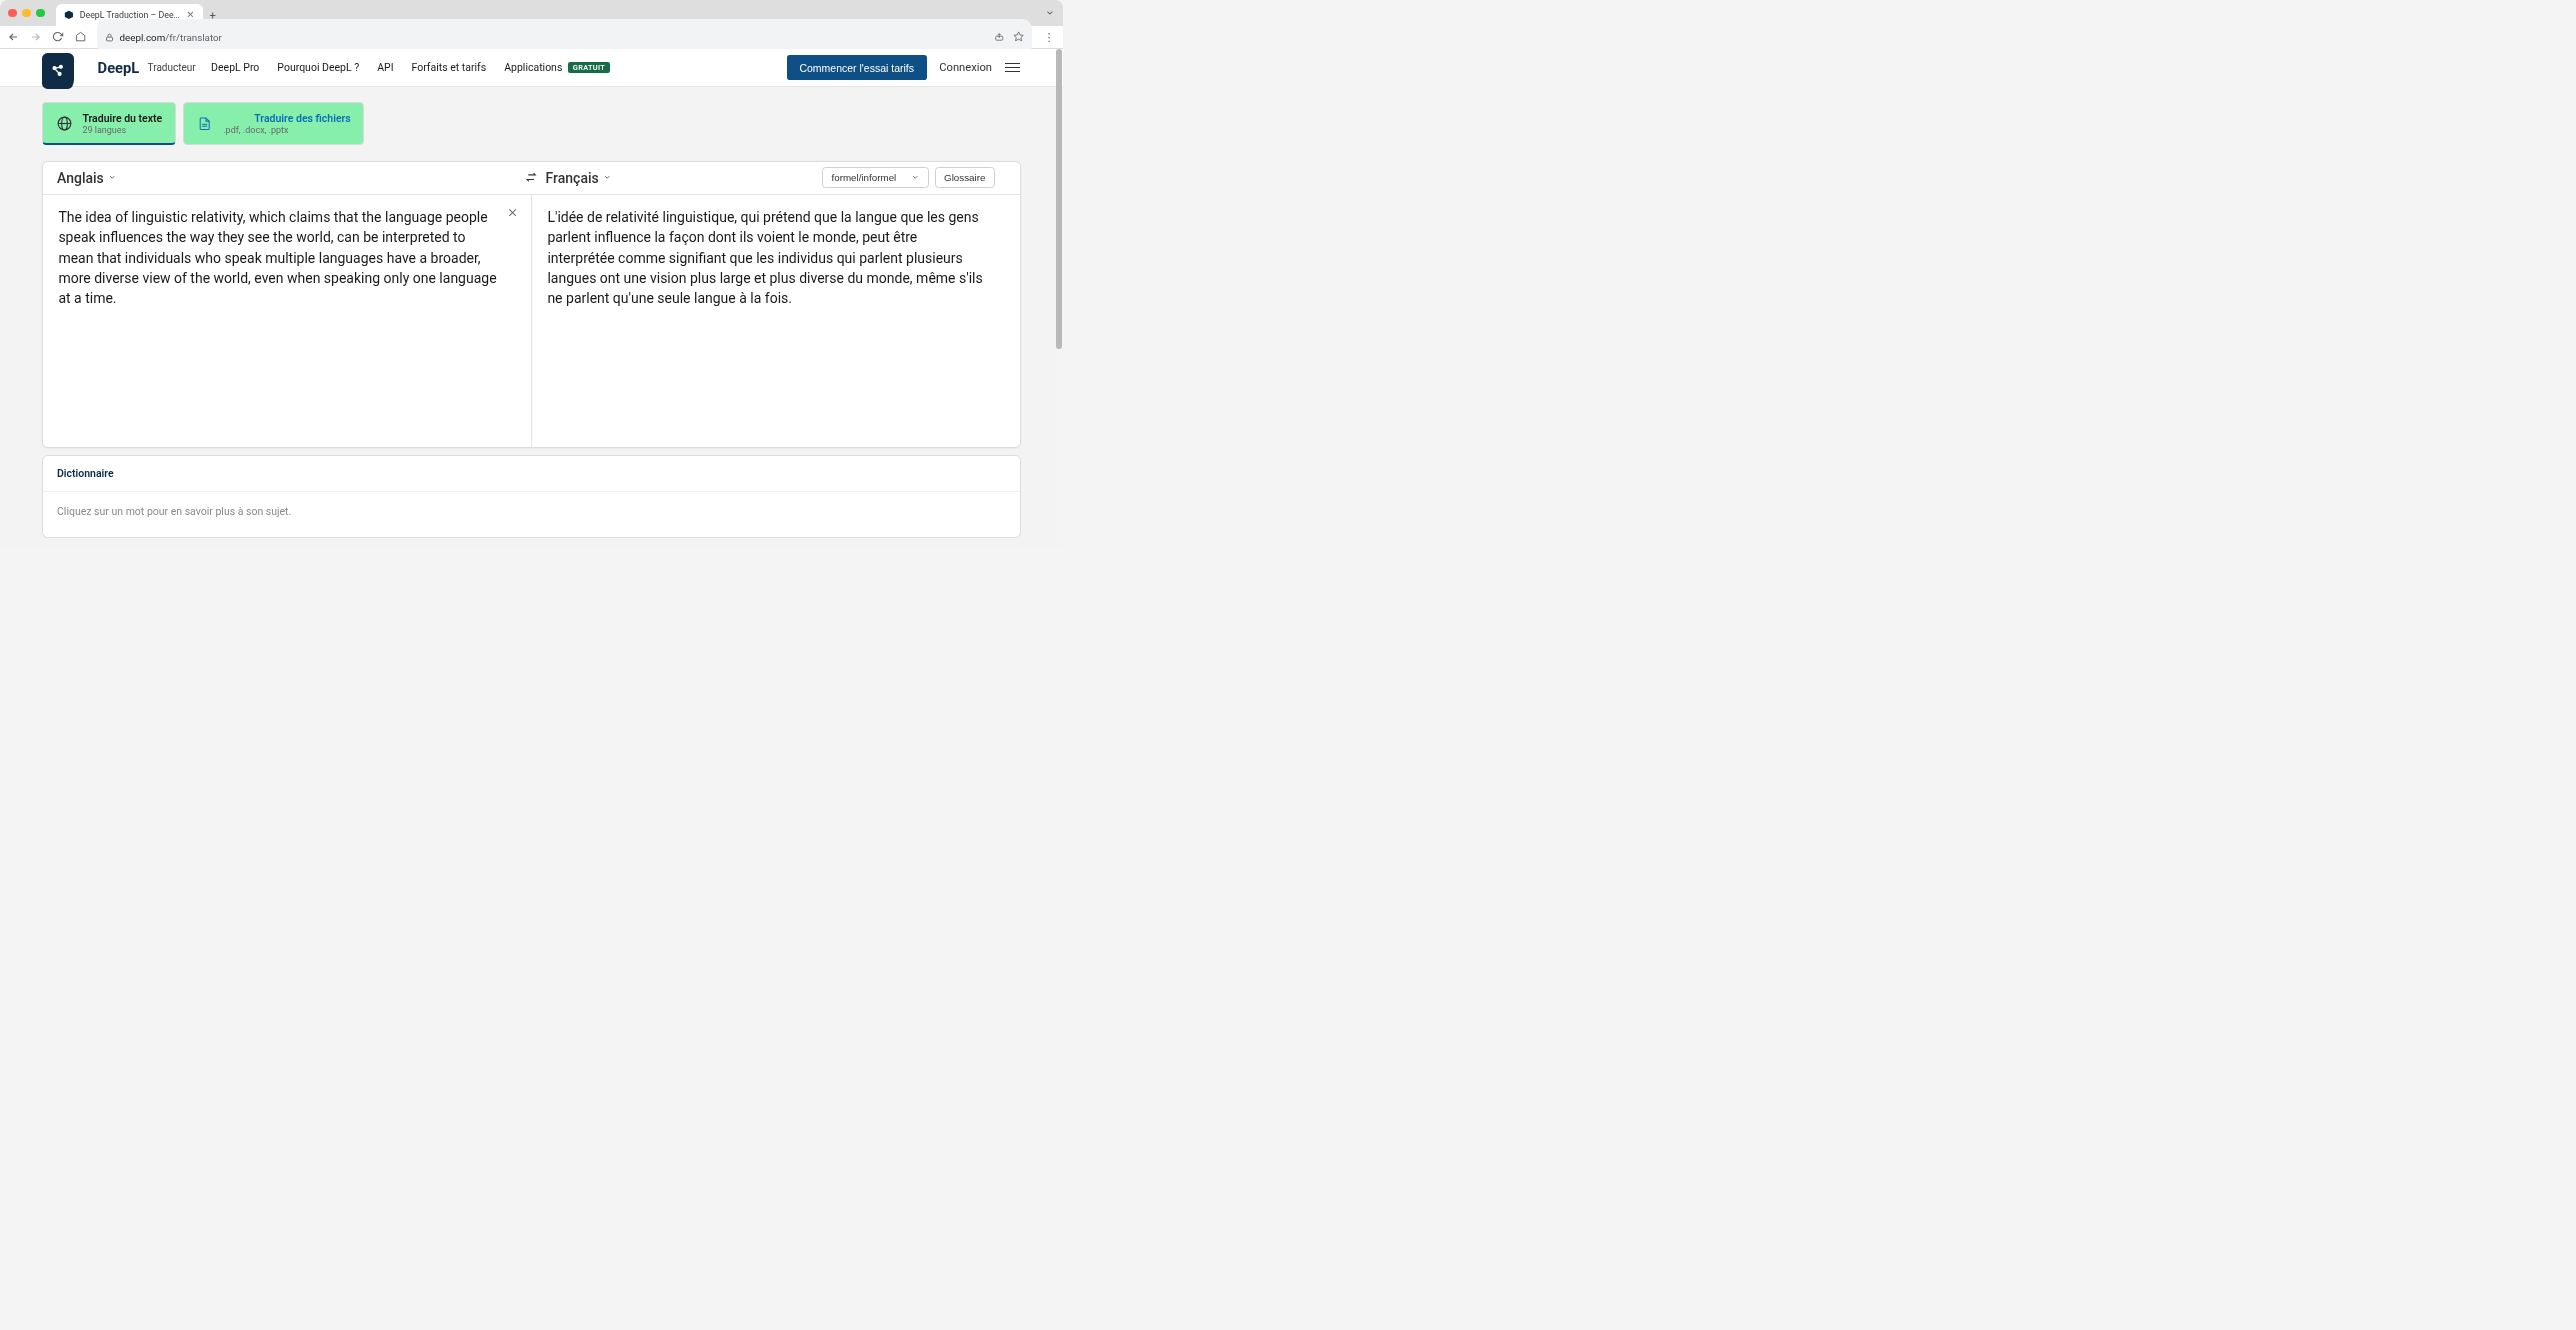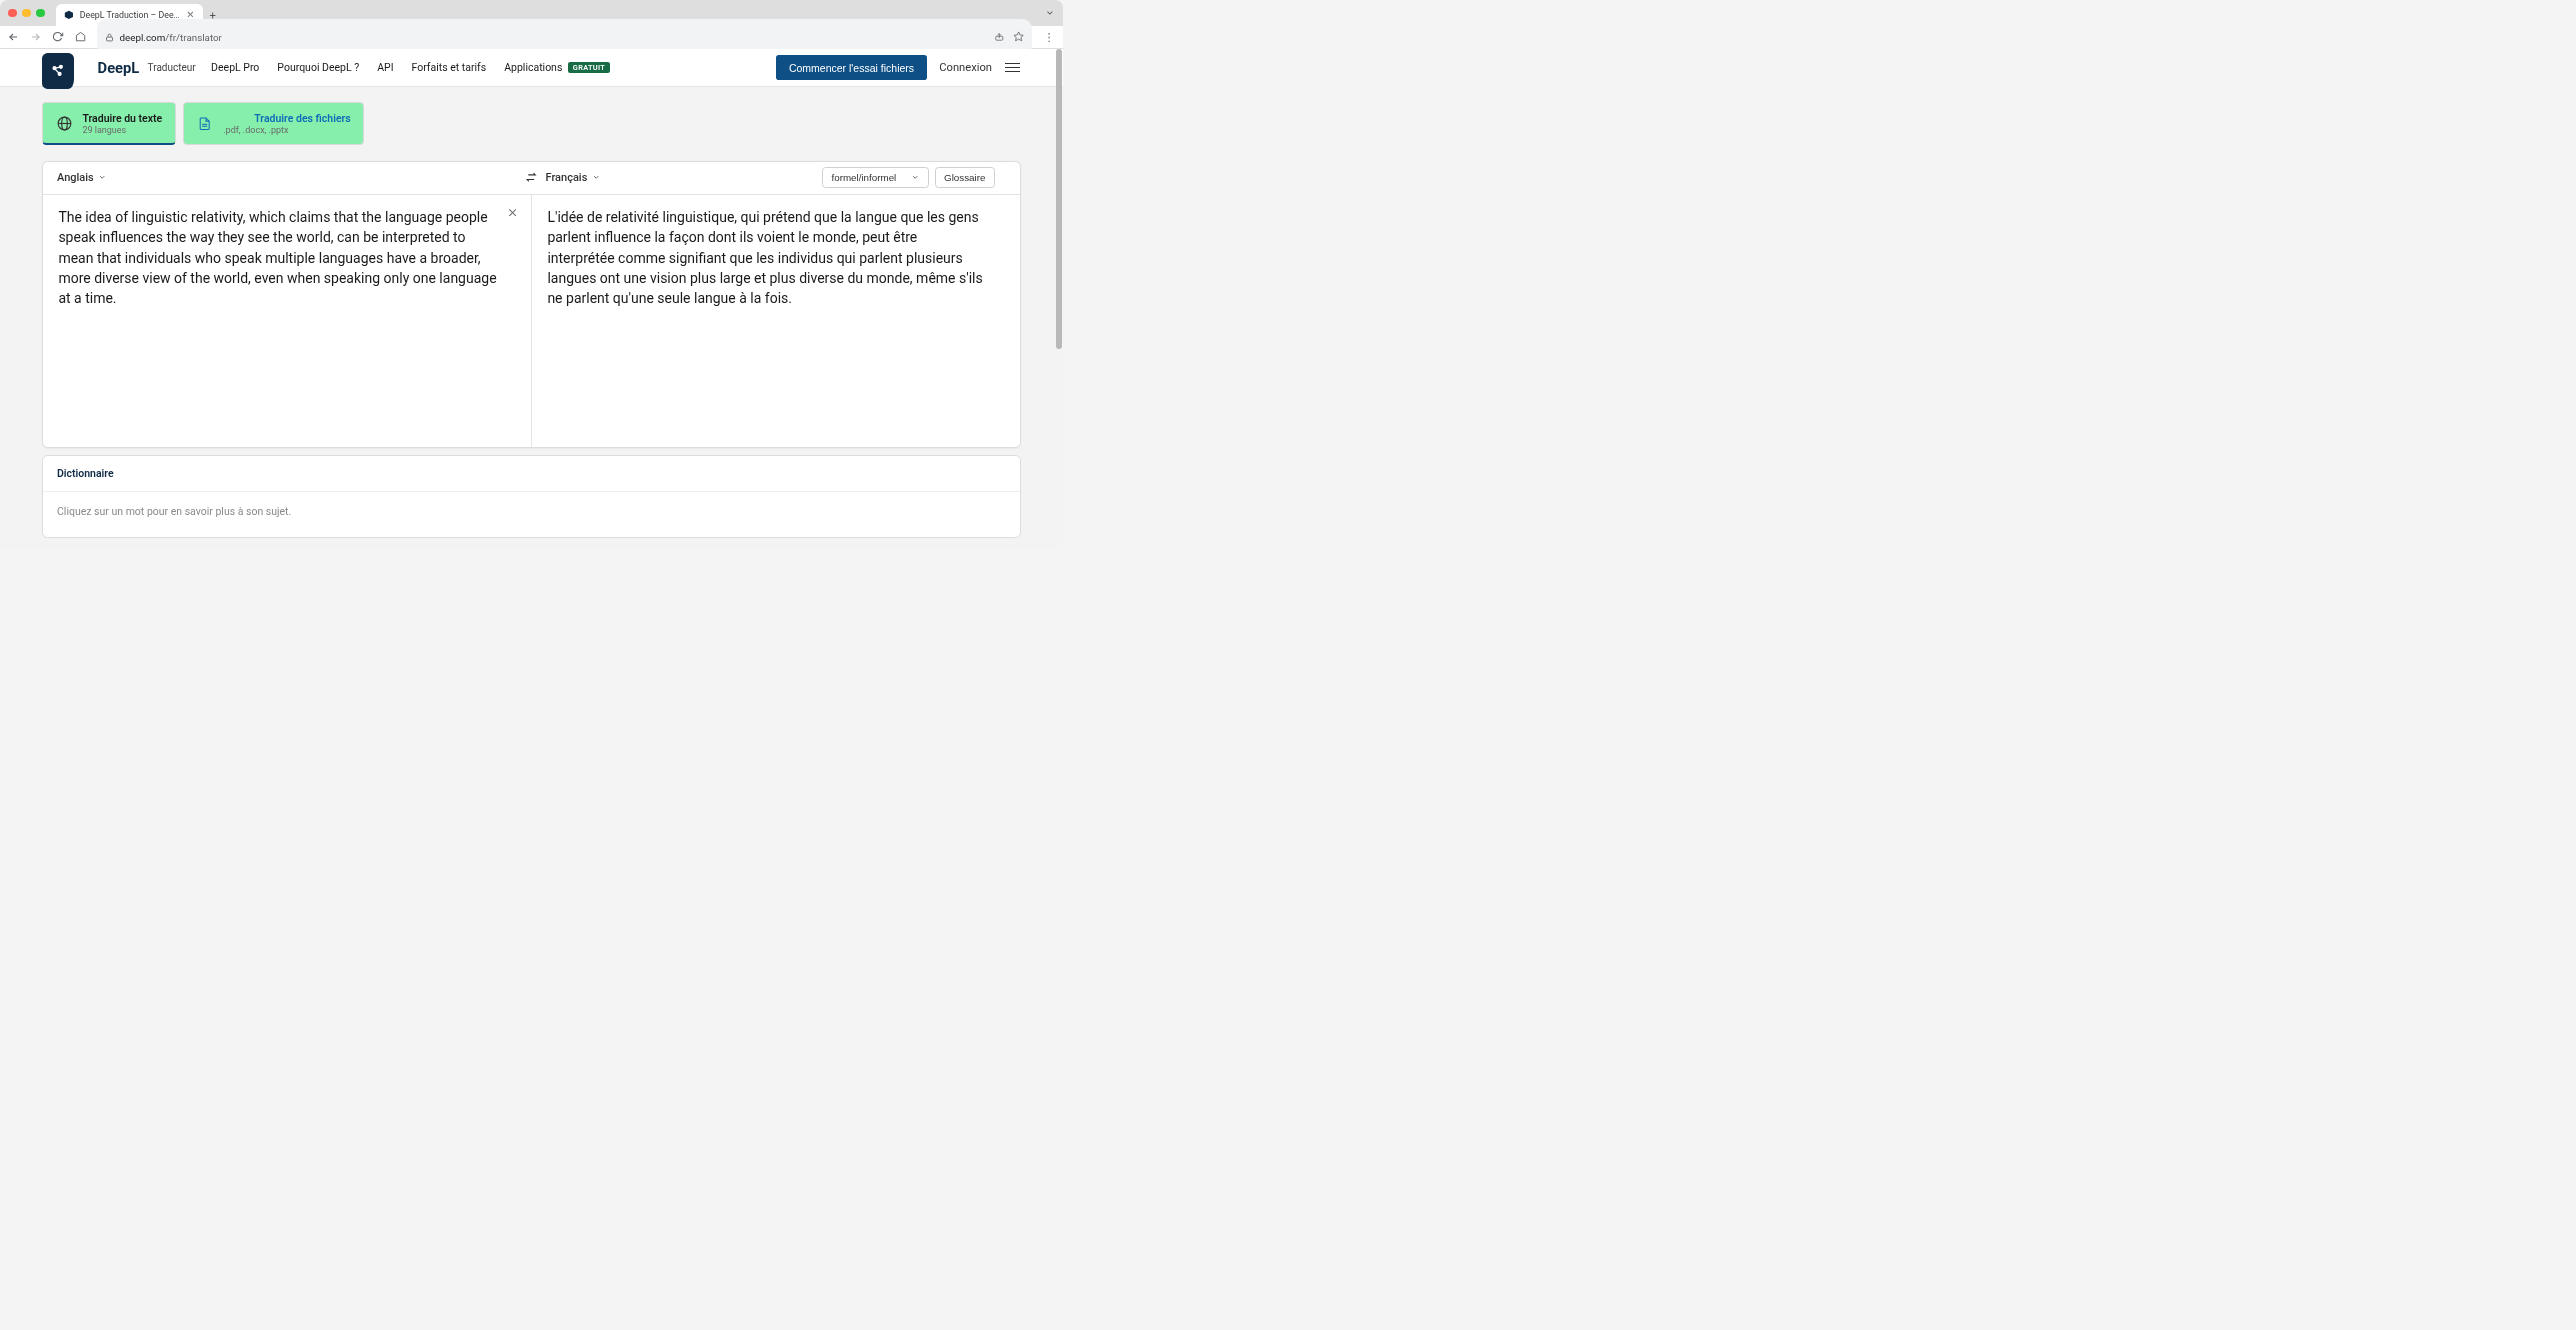--- a/index.html
+++ b/index.html
@@ -124,21 +124,21 @@
       background: #fff; border: 0.7px solid #dcdcdc; border-radius: 5.6px;
       overflow: hidden;
       box-shadow: 0 0.7px 2.1px rgba(0,0,0,0.04);
     }
     .lang-bar {
       display: flex; align-items: center; height: 32px;
       position: relative;
     }
     .lang-half { flex: 1; display: flex; align-items: center; padding: 0 14px; }
     .lang-half.right { justify-content: flex-start; gap: 8.4px; }
-    .lang-select { display: flex; align-items: center; gap: 4.2px; font-size: 11px; font-weight: 500; color: #333; }
+    .lang-select { display: flex; align-items: center; gap: 4.2px; font-size: 14px; font-weight: 500; color: #333; }
     .swap-btn {
       position: absolute; left: 50%; top: 50%; transform: translate(-50%, -50%);
       width: 19.6px; height: 19.6px; display: flex; align-items: center; justify-content: center;
       color: #333;
     }
     .right-controls { margin-left: auto; display: flex; gap: 5.6px; padding-right: 11.2px;}
     .outline-btn {
       border: 0.7px solid #d0d0d0; background: #fff; border-radius: 3.5px;
       padding: 4.2px 8.4px; font-size: 9.8px; color: #333; display: flex; align-items: center; gap: 15px;
     }
@@ -257,21 +257,21 @@
       <a class="nav-link">DeepL Pro</a>
       <a class="nav-link">Pourquoi DeepL ?</a>
       <a class="nav-link">API</a>
       <a class="nav-link">Forfaits et tarifs</a>
       <span style="display:flex;align-items:center;gap:5.6px;">
         <a class="nav-link">Applications</a>
         <span class="badge-free">GRATUIT</span>
       </span>
     </nav>
     <div class="header-right">
-      <button class="cta-button">Commencer l'essai fichiers</button>
+      <button class="cta-button">Commencer l'essai tarifs</button>
       <a class="login-link">Connexion</a>
       <div class="hamburger">
           <span></span>
           <span></span>
           <span></span>
         </div>
     </div>
   </div>
 
   <div class="content-wrap">

